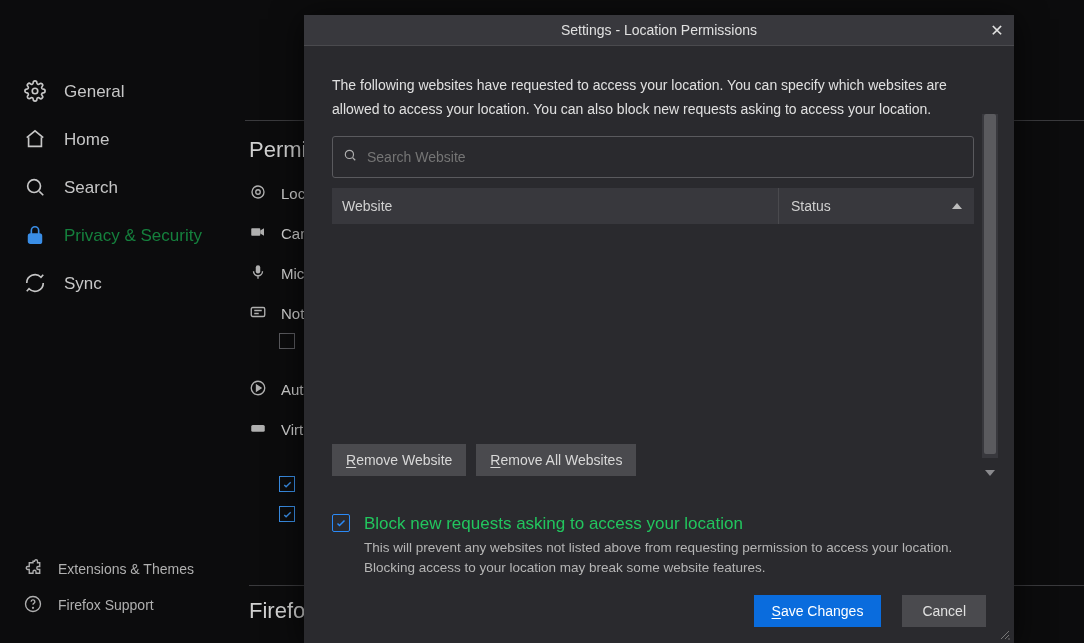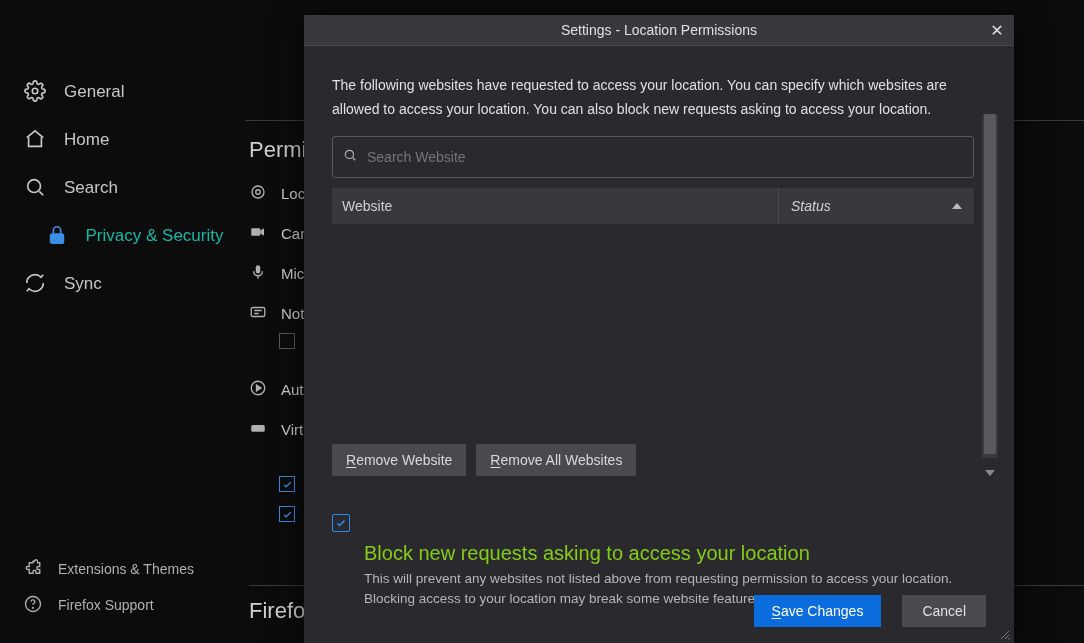--- a/index.html
+++ b/index.html
@@ -3,21 +3,21 @@
 <meta charset="utf-8">
 <style>
   html,body{margin:0;padding:0;width:1084px;height:643px;background:#0c0c0d;font-family:"Segoe UI",Arial,sans-serif;font-size:14px;color:#e0e0e0;overflow:hidden;}
   *{box-sizing:border-box;}
 
   
   .bg{position:absolute;inset:0;}
   .sidebar{position:absolute;left:0;top:0;width:245px;height:643px;padding-top:68px;}
   .nav-item{display:flex;align-items:center;gap:18px;height:48px;padding-left:24px;color:#c7c7c7;cursor:pointer;}
   .nav-item svg{width:22px;height:22px;fill:none;stroke:currentColor;stroke-width:1.8;}
-  .nav-item.active{color:#14b8a6;justify-content:center;}
+  .nav-item.active{color:#15803d;}
   .nav-item.active svg{fill:#3a8ee6;stroke:#3a8ee6;}
   .nav-item .lbl{font-size:17px;}
   .sidebar-footer{position:absolute;left:0;bottom:20px;width:245px;}
   .foot-item{display:flex;align-items:center;gap:16px;height:36px;padding-left:24px;color:#b0b0b0;cursor:pointer;font-size:14px;}
   .foot-item svg{width:18px;height:18px;fill:none;stroke:currentColor;stroke-width:1.8;}
 
   .content{position:absolute;left:245px;top:0;right:0;height:643px;}
   .hr{border:none;border-top:1px solid #3a3a3d;margin:0;}
   .section-title{color:#d0d0d0;font-size:22px;font-weight:400;margin:16px 0 10px 0;}
   .perm-row{display:flex;align-items:center;gap:14px;height:40px;color:#d0d0d0;font-size:15px;}
@@ -33,29 +33,29 @@
   .modal-close{position:absolute;right:6px;top:4px;width:22px;height:22px;display:flex;align-items:center;justify-content:center;cursor:pointer;color:#e0e0e0;font-size:16px;}
   .modal-sep{border-top:1px solid #4a4a4e;}
   .modal-body{flex:1;position:relative;padding:28px 40px 0 28px;}
   .intro{font-size:14px;line-height:1.7;color:#e0e0e0;}
   .search-wrap{margin-top:14px;height:42px;border:1px solid #5a5a5e;border-radius:3px;background:#2a2a2e;display:flex;align-items:center;padding:0 10px;gap:8px;}
   .search-wrap svg{width:14px;height:14px;stroke:#b0b0b0;fill:none;stroke-width:2;}
   .search-wrap input{flex:1;background:transparent;border:none;outline:none;color:#d0d0d0;font-size:14px;}
   .table{margin-top:10px;height:240px;background:#2a2a2e;}
   .table-head{display:flex;height:36px;background:#38383d;color:#d0d0d0;font-size:14px;}
   .th-website{flex:1;display:flex;align-items:center;padding-left:10px;border-right:1px solid #4a4a4e;text-align:center;}
-  .th-status{width:195px;display:flex;align-items:center;padding:16px 12px;justify-content:space-between;font-style:italic;}
+  .th-status{width:195px;display:flex;align-items:center;padding:16px 12px;justify-content:space-between;}
   .th-status .tri{width:0;height:0;border-left:5px solid transparent;border-right:5px solid transparent;border-bottom:6px solid #bcbcbc;}
   .btn-row{margin-top:16px;display:flex;gap:10px;}
   .gbtn{height:32px;padding:0 14px;background:#4a4a4e;color:#d8d8d8;border:none;font-size:14px;cursor:pointer;}
   .gbtn .ul{text-decoration:underline;text-underline-offset:2px;}
   .chk-row{margin-top:38px;display:flex;gap:14px;}
   .bigchk{width:18px;height:18px;border:1.5px solid #2b8af7;border-radius:2px;display:flex;align-items:center;justify-content:center;flex-shrink:0;}
   .bigchk svg{width:12px;height:12px;stroke:#2b8af7;stroke-width:3;fill:none;}
-  .chk-texts .main{font-size:20px;color:#84cc16;margin-top:28px;}
+  .chk-texts .main{font-size:17px;color:#22c55e;}
   .chk-texts .sub{font-size:13.5px;color:#b5b5b5;margin-top:4px;line-height:1.5;max-width:620px;}
   .modal-footer{position:absolute;right:28px;bottom:16px;display:flex;gap:21px;}
   .btn-primary{height:32px;padding:0 18px;background:#0a6cdd;color:#fff;border:none;font-size:14px;cursor:pointer;}
   .btn-primary .ul{text-decoration:underline;text-underline-offset:2px;}
   .btn-sec{height:32px;padding:0 20px;background:#4a4a4e;color:#e0e0e0;border:none;font-size:14px;cursor:pointer;}
   .vscroll1{position:absolute;right:16px;top:68px;width:16px;height:344px;background:#38383d;}
   .vthumb{position:absolute;left:2px;right:2px;top:0;height:340px;background:#5a5a5e;border-radius:2px;}
   .vscroll2{position:absolute;right:16px;top:418px;width:16px;height:18px;display:flex;align-items:center;justify-content:center;}
   .vscroll2 .dtri{width:0;height:0;border-left:5px solid transparent;border-right:5px solid transparent;border-top:6px solid #8a8a8e;}
   .resize{position:absolute;right:4px;bottom:4px;width:12px;height:12px;cursor:nwse-resize;}

